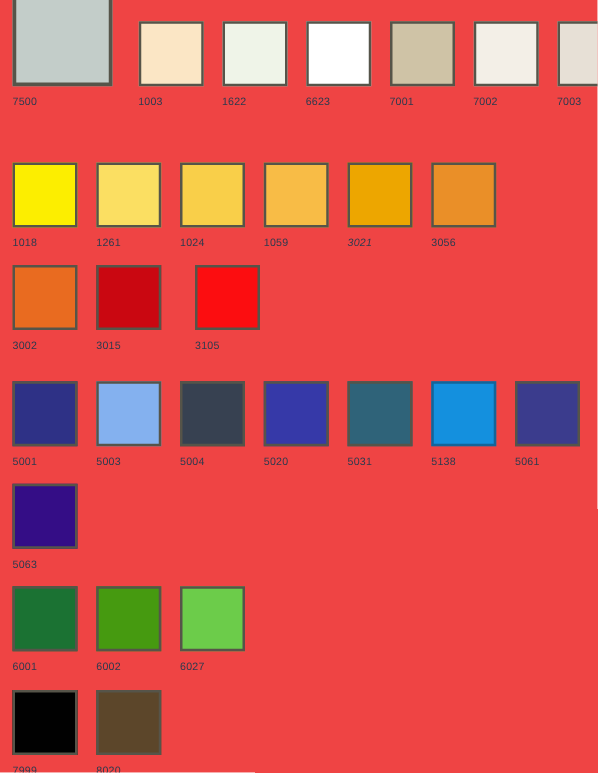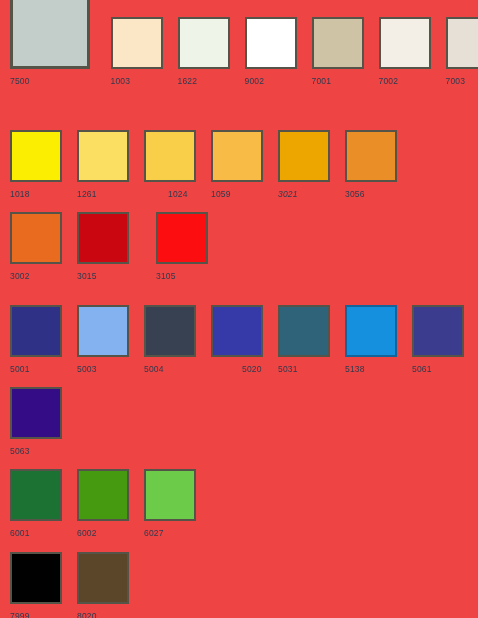--- a/index.html
+++ b/index.html
@@ -76,21 +76,21 @@
       <div class="swatch-cell" style="left: 110.5px; bottom: 0px;">
         <div class="chip" style="background: rgb(251, 230, 197); border-color: rgb(86, 84, 73);"></div>
         <span class="chip-label" style="color: rgb(46, 58, 78);">1003</span>
       </div>
       <div class="swatch-cell" style="left: 177.5px; bottom: 0px;">
         <div class="chip" style="background: rgb(239, 244, 232); border-color: rgb(86, 84, 73);"></div>
         <span class="chip-label" style="color: rgb(46, 58, 78);">1622</span>
       </div>
       <div class="swatch-cell" style="left: 244.5px; bottom: 0px;">
         <div class="chip" style="background: rgb(255, 255, 255); border-color: rgb(86, 84, 73);"></div>
-        <span class="chip-label" style="color: rgb(46, 58, 78);">9002</span>
+        <span class="chip-label" style="color: rgb(46, 58, 78);">6623</span>
       </div>
       <div class="swatch-cell" style="left: 311.5px; bottom: 0px;">
         <div class="chip" style="background: rgb(207, 195, 166); border-color: rgb(86, 84, 73);"></div>
         <span class="chip-label" style="color: rgb(46, 58, 78);">7001</span>
       </div>
       <div class="swatch-cell" style="left: 378.5px; bottom: 0px;">
         <div class="chip" style="background: rgb(243, 239, 231); border-color: rgb(86, 84, 73);"></div>
         <span class="chip-label" style="color: rgb(46, 58, 78);">7002</span>
       </div>
       <div class="swatch-cell" style="left: 445.5px; bottom: 0px;">
@@ -102,21 +102,21 @@
       <div class="swatch-cell" style="left: 10px; bottom: 0px;">
         <div class="chip" style="background: rgb(252, 238, 0); border-color: rgb(86, 84, 73);"></div>
         <span class="chip-label" style="color: rgb(46, 58, 78);">1018</span>
       </div>
       <div class="swatch-cell" style="left: 77px; bottom: 0px;">
         <div class="chip" style="background: rgb(251, 223, 98); border-color: rgb(86, 84, 73);"></div>
         <span class="chip-label" style="color: rgb(46, 58, 78);">1261</span>
       </div>
       <div class="swatch-cell" style="left: 144px; bottom: 0px;">
         <div class="chip" style="background: rgb(249, 207, 73); border-color: rgb(86, 84, 73);"></div>
-        <span class="chip-label" style="color: rgb(46, 58, 78); margin-left: 24px;">1024</span>
+        <span class="chip-label" style="color: rgb(46, 58, 78);">1024</span>
       </div>
       <div class="swatch-cell" style="left: 211px; bottom: 0px;">
         <div class="chip" style="background: rgb(248, 188, 70); border-color: rgb(86, 84, 73);"></div>
         <span class="chip-label" style="color: rgb(46, 58, 78);">1059</span>
       </div>
       <div class="swatch-cell" style="left: 278px; bottom: 0px;">
         <div class="chip" style="background: rgb(237, 166, 0); border-color: rgb(86, 84, 73);"></div>
         <span class="chip-label" style="color: rgb(46, 58, 78); font-style: italic;">3021</span>
       </div>
       <div class="swatch-cell" style="left: 345px; bottom: 0px;">
@@ -146,21 +146,21 @@
       <div class="swatch-cell" style="left: 77px; bottom: 0px;">
         <div class="chip" style="background: rgb(132, 177, 239); border-color: rgb(86, 84, 73);"></div>
         <span class="chip-label" style="color: rgb(46, 58, 78);">5003</span>
       </div>
       <div class="swatch-cell" style="left: 144px; bottom: 0px;">
         <div class="chip" style="background: rgb(55, 65, 81); border-color: rgb(86, 84, 73);"></div>
         <span class="chip-label" style="color: rgb(46, 58, 78);">5004</span>
       </div>
       <div class="swatch-cell" style="left: 211px; bottom: 0px;">
         <div class="chip" style="background: rgb(54, 57, 168); border-color: rgb(86, 84, 73);"></div>
-        <span class="chip-label" style="color: rgb(46, 58, 78); margin-left: 31px;">5020</span>
+        <span class="chip-label" style="color: rgb(46, 58, 78);">5020</span>
       </div>
       <div class="swatch-cell" style="left: 278px; bottom: 0px;">
         <div class="chip" style="background: rgb(47, 99, 121); border-color: rgb(86, 84, 73);"></div>
         <span class="chip-label" style="color: rgb(46, 58, 78);">5031</span>
       </div>
       <div class="swatch-cell" style="left: 345px; bottom: 0px;">
         <div class="chip soft" style="background: rgb(20, 144, 222); border-color: rgba(20, 64, 96, 0.55);"></div>
         <span class="chip-label" style="color: rgb(46, 58, 78);">5138</span>
       </div>
       <div class="swatch-cell" style="left: 412px; bottom: 0px;">

